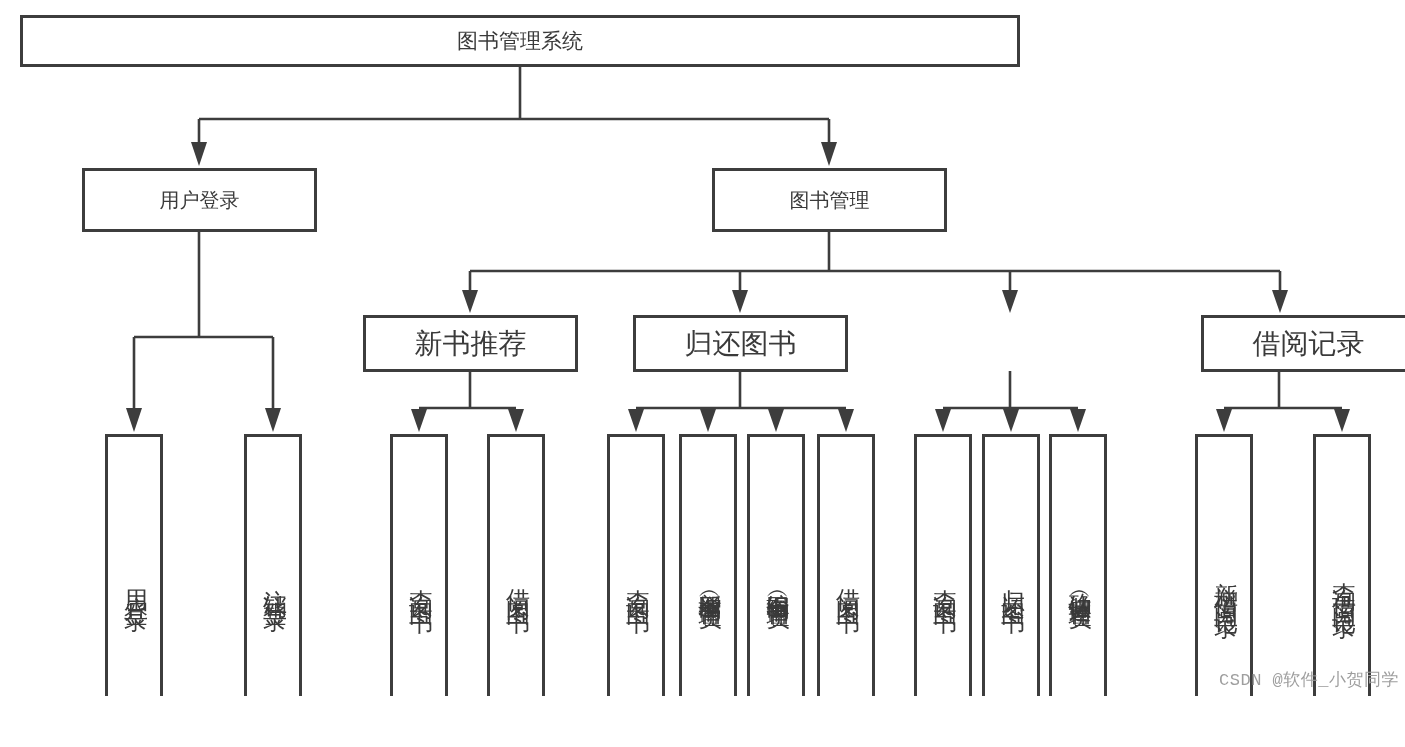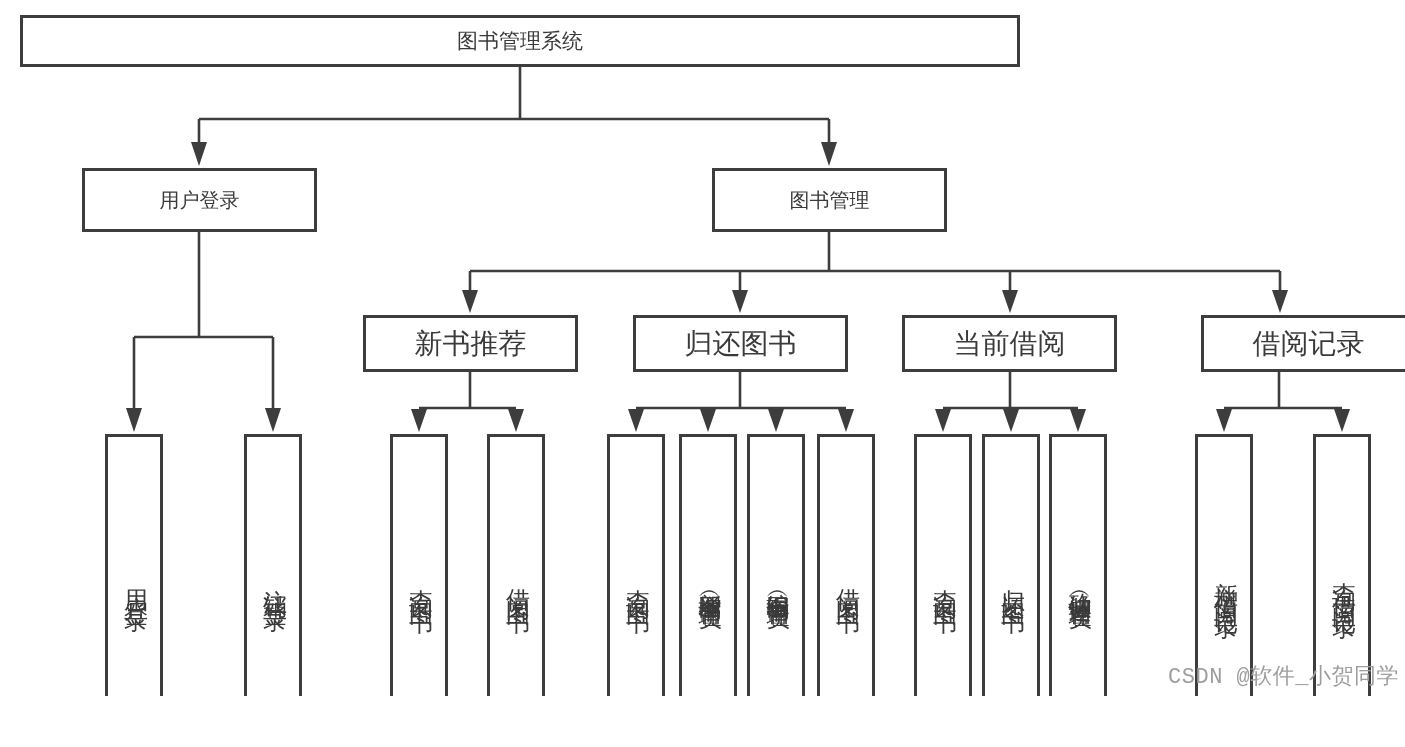--- a/index.html
+++ b/index.html
@@ -40,21 +40,21 @@
     color:var(--text);
     white-space:nowrap;
   }
   .leaf.dense .vtext{
     font-size:23px;
     letter-spacing:2px;
   }
   .watermark{
     position:absolute;
     right:6px;bottom:5px;
-    font-size:22px;
+    font-size:17px;
     color:var(--watermark);
     letter-spacing:0.5px;
     z-index:5;
   }
 </style>
 </head>
 <body>
 
 <div class="stage">
 
@@ -126,23 +126,20 @@
   <div class="node l2" style="left:712px;">
     <span>图书管理</span>
   </div>
 
   <div class="node l3" style="left:363px;">
     <span>新书推荐</span>
   </div>
   <div class="node l3" style="left:633px;">
     <span>归还图书</span>
   </div>
-  <div class="node l3" style="left:902px;">
-    <span>当前借阅</span>
-  </div>
   <div class="node l3" style="left:1172px;margin-left:29px;">
     <span>借阅记录</span>
   </div>
 
   <div class="node leaf" style="left:105px;">
     <span class="vtext">用户登录</span>
   </div>
   <div class="node leaf" style="left:244px;">
     <span class="vtext">注销登录</span>
   </div>

